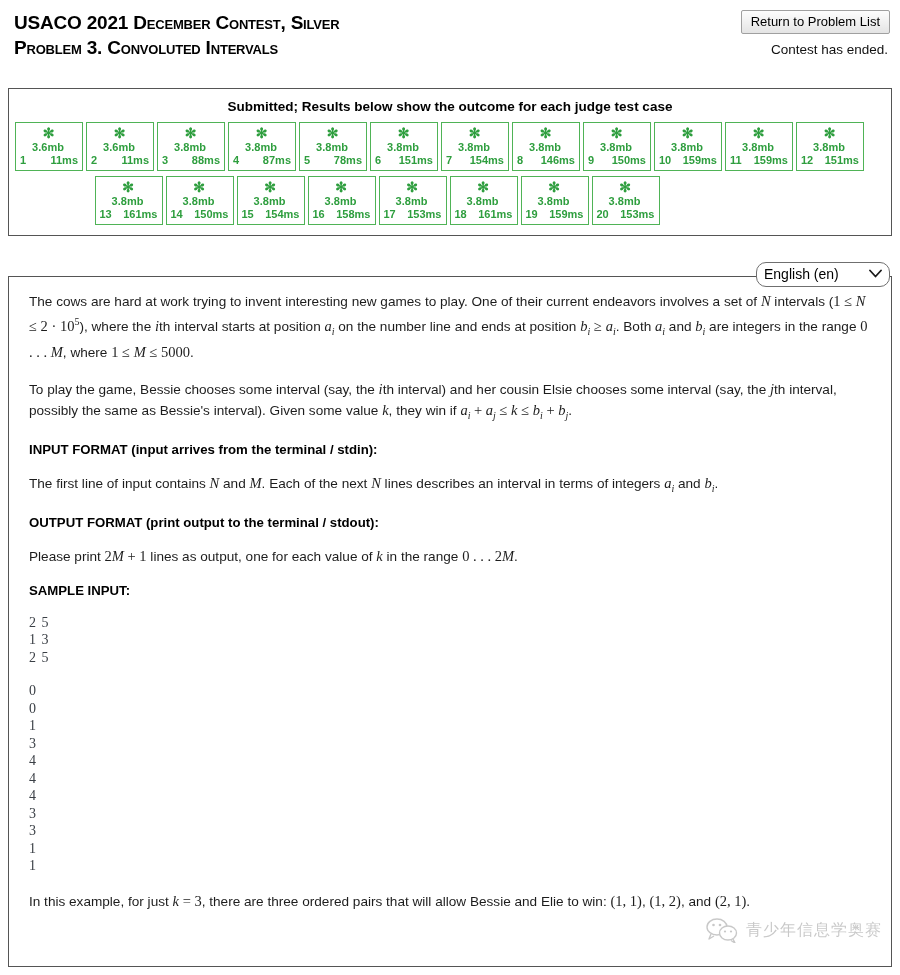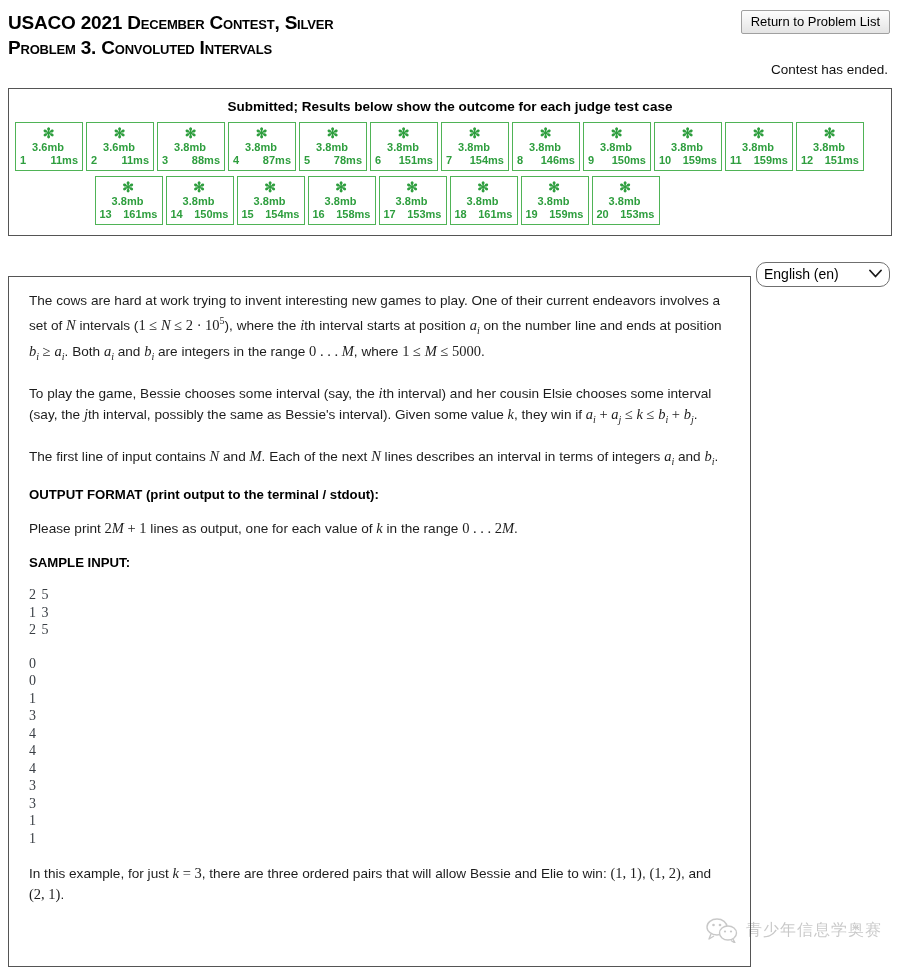--- a/index.html
+++ b/index.html
@@ -12,21 +12,21 @@
     height: 975px;
     font-family: "Liberation Sans", sans-serif;
     color: #1a1a1a;
     position: relative;
     overflow: hidden;
   }
 
   
   #header {
     position: relative;
-    padding: 10px 8px 4px 8px;
+    padding: 10px 8px 4px 14px;
     height: 62px;
     box-sizing: border-box;
   }
   .title-line {
     font-family: "Liberation Sans", sans-serif;
     font-weight: bold;
     font-size: 19px;
     letter-spacing: -0.2px;
     color: #000;
     line-height: 25px;
@@ -50,21 +50,21 @@
     background: linear-gradient(to bottom, #fdfdfd 0%, #f1f1f1 50%, #e4e4e4 100%);
     border: 1px solid #a0a0a0;
     border-radius: 2px;
     padding: 3px 9px 4px 9px;
     cursor: pointer;
     line-height: 15px;
   }
   #contest-status {
     font-size: 13.5px;
     color: #111;
-    margin-top: 28px;
+    margin-top: 8px;
     margin-right: 2px;
   }
 
   
   #results-panel {
     position: absolute;
     left: 8px;
     top: 88px;
     width: 884px;
     box-sizing: border-box;
@@ -144,21 +144,21 @@
     font-size: 11px;
     color: #222;
     margin-left: 8px;
   }
 
   
   #problem-panel {
     position: absolute;
     left: 8px;
     top: 276px;
-    width: 743px;
+    width: 884px;
     height: 691px;
     box-sizing: border-box;
     border: 1px solid #555;
     background: #fff;
     padding: 14px 20px 10px 20px;
     overflow: hidden;
   }
   #problem-panel p {
     margin: 0 0 16px 0;
     font-size: 13.6px;
@@ -411,20 +411,21 @@
   </div>
 </div>
 
 <div id="problem-panel">
 
   <p>The cows are hard at work trying to invent interesting new games to play. One of their current endeavors involves a set of <span class="m">N</span> intervals (<span class="mr">1 ≤ <i>N</i> ≤ 2 · 10<sup>5</sup></span>), where the <span class="m">i</span>th interval starts at position <span class="m">a<sub>i</sub></span> on the number line and ends at position <span class="m">b<sub>i</sub></span> <span class="mr">≥</span> <span class="m">a<sub>i</sub></span>. Both <span class="m">a<sub>i</sub></span> and <span class="m">b<sub>i</sub></span> are integers in the range <span class="mr">0 . . . <i>M</i></span>, where <span class="mr">1 ≤ <i>M</i> ≤ 5000</span>.</p>
 
   <p>To play the game, Bessie chooses some interval (say, the <span class="m">i</span>th interval) and her cousin Elsie chooses some interval (say, the <span class="m">j</span>th interval, possibly the same as Bessie's interval). Given some value <span class="m">k</span>, they win if <span class="mr"><i>a<sub>i</sub></i> + <i>a<sub>j</sub></i> ≤ <i>k</i> ≤ <i>b<sub>i</sub></i> + <i>b<sub>j</sub></i></span>.</p>
 
 
+  <h4 class="fmt">INPUT FORMAT (input arrives from the terminal / stdin):</h4>
 
   <p>The first line of input contains <span class="m">N</span> and <span class="m">M</span>. Each of the next <span class="m">N</span> lines describes an interval in terms of integers <span class="m">a<sub>i</sub></span> and <span class="m">b<sub>i</sub></span>.</p>
 
   <h4 class="fmt">OUTPUT FORMAT (print output to the terminal / stdout):</h4>
 
   <p>Please print <span class="mr">2<i>M</i> + 1</span> lines as output, one for each value of <span class="m">k</span> in the range <span class="mr">0 . . . 2<i>M</i></span>.</p>
 
   <h4 class="fmt">SAMPLE INPUT:</h4>
 
   <div class="mono">2 5

